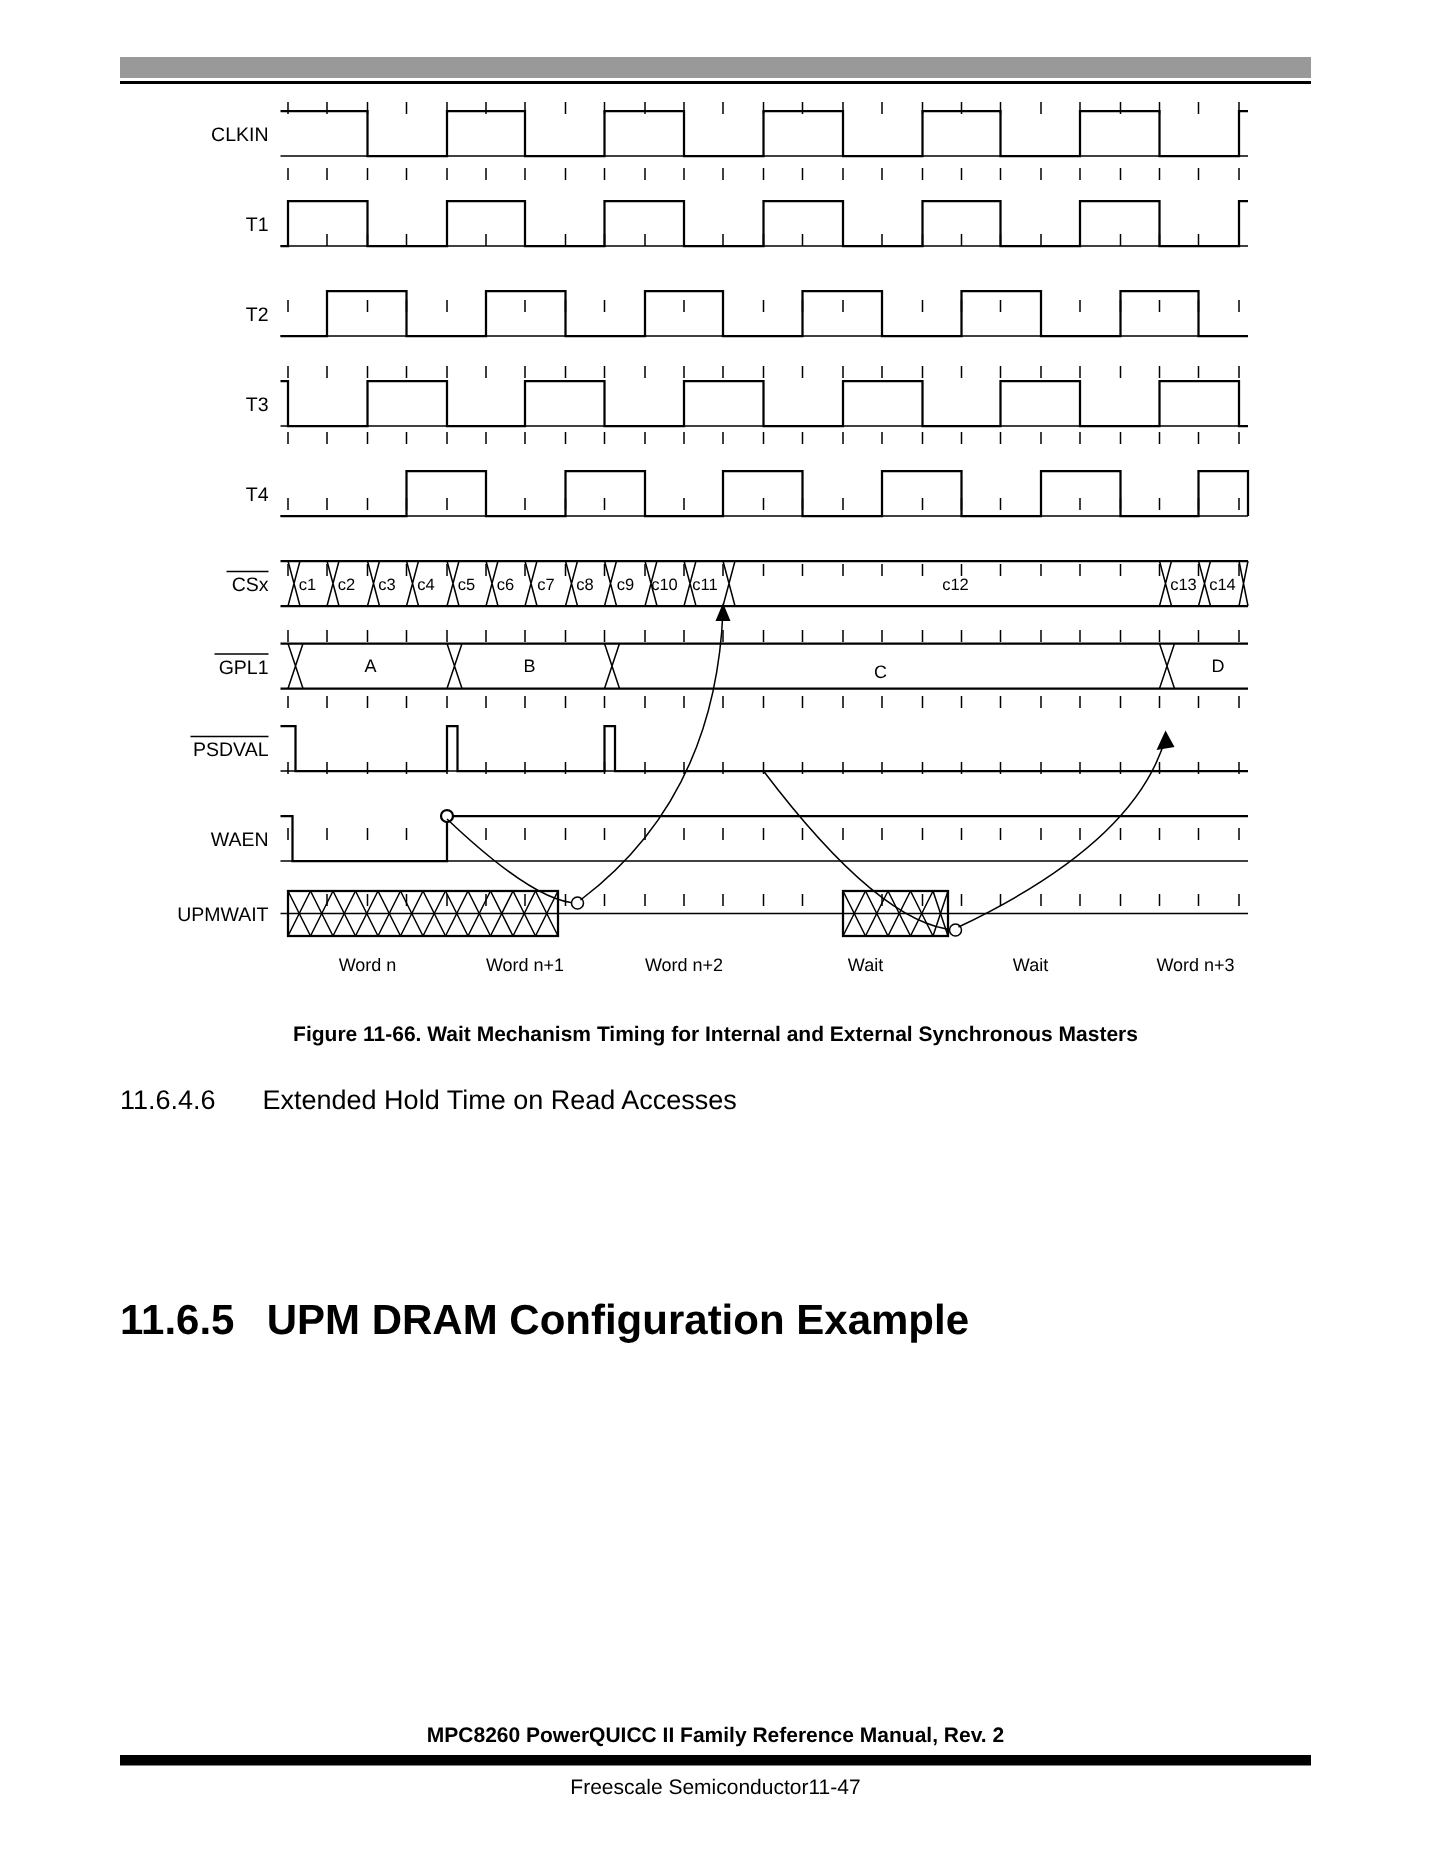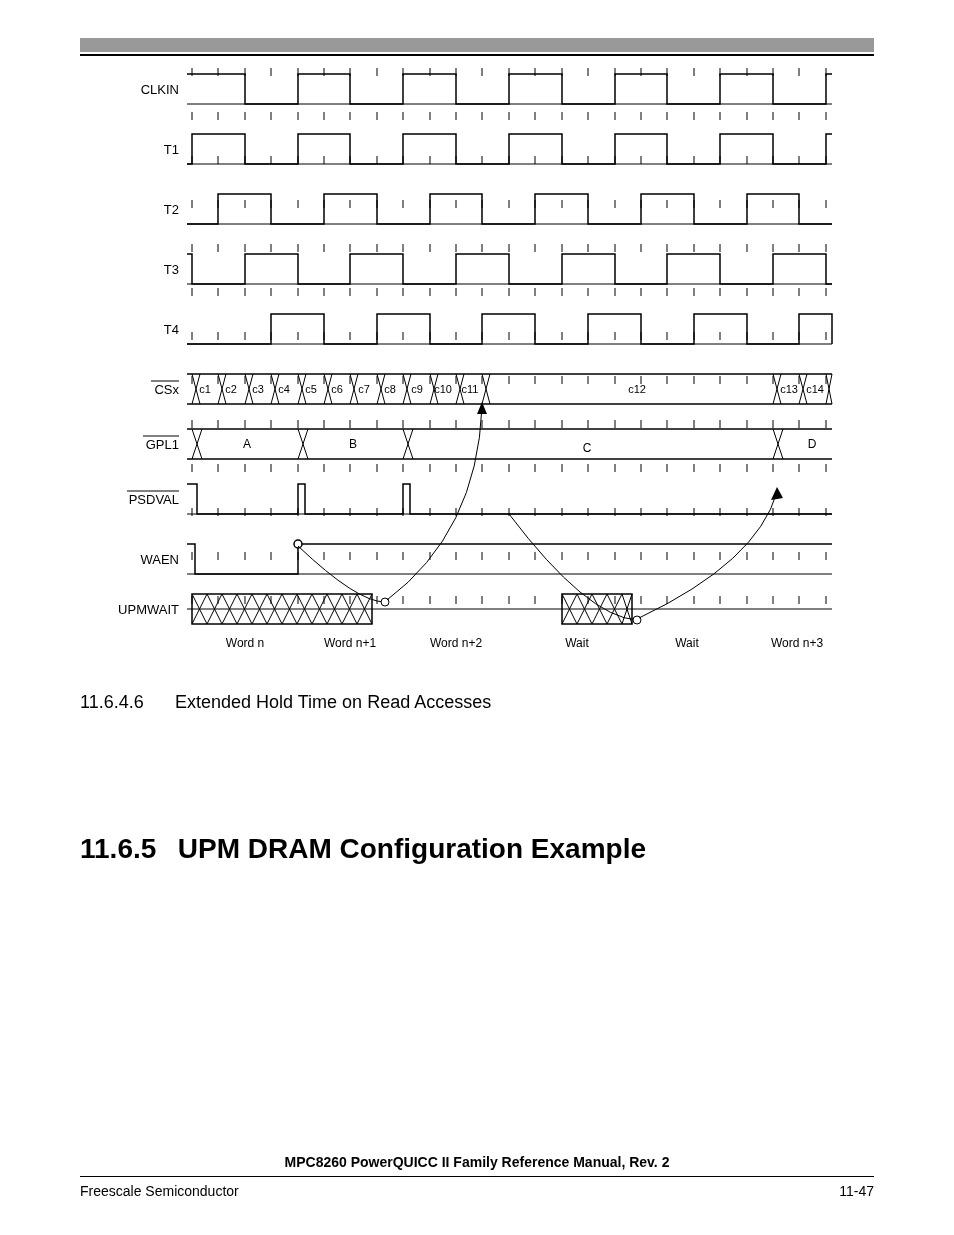--- a/index.html
+++ b/index.html
@@ -56,27 +56,27 @@
   .h2 .num { display:inline-block; width:90px; }
   .footer {
     position: absolute;
     left: 80px; right: 80px;
     bottom: 36px;
   }
   .footer-title {
     text-align: center;
     font-weight: bold;
     font-size: 14px;
-    border-bottom: 1px solid #000000;
+    border-bottom: 7px solid #000000;
     padding-bottom: 6px;
     margin-bottom: 6px;
   }
   .footer-row {
     display: flex;
-    justify-content: space-between;
+    justify-content: center;
     font-size: 14px;
   }
   svg text {
     font-family: Arial, Helvetica, sans-serif;
   }
 </style>
 </head>
 <body>
 
 <div class="page">
@@ -241,20 +241,21 @@
       <g font-size="12" text-anchor="middle">
         <text x="128" y="585">Word n</text>
         <text x="233" y="585">Word n+1</text>
         <text x="339" y="585">Word n+2</text>
         <text x="460" y="585">Wait</text>
         <text x="570" y="585">Wait</text>
         <text x="680" y="585">Word n+3</text>
       </g>
     </svg>
 
+    <div class="caption">Figure 11-66. Wait Mechanism Timing for Internal and External Synchronous Masters</div>
   </div>
 
   <div class="h3">
     <span class="num">11.6.4.6</span>
     <span>Extended Hold Time on Read Accesses</span>
   </div>
 
   <div class="h2">
     <span class="num">11.6.5</span>
     <span>UPM DRAM Configuration Example</span>

